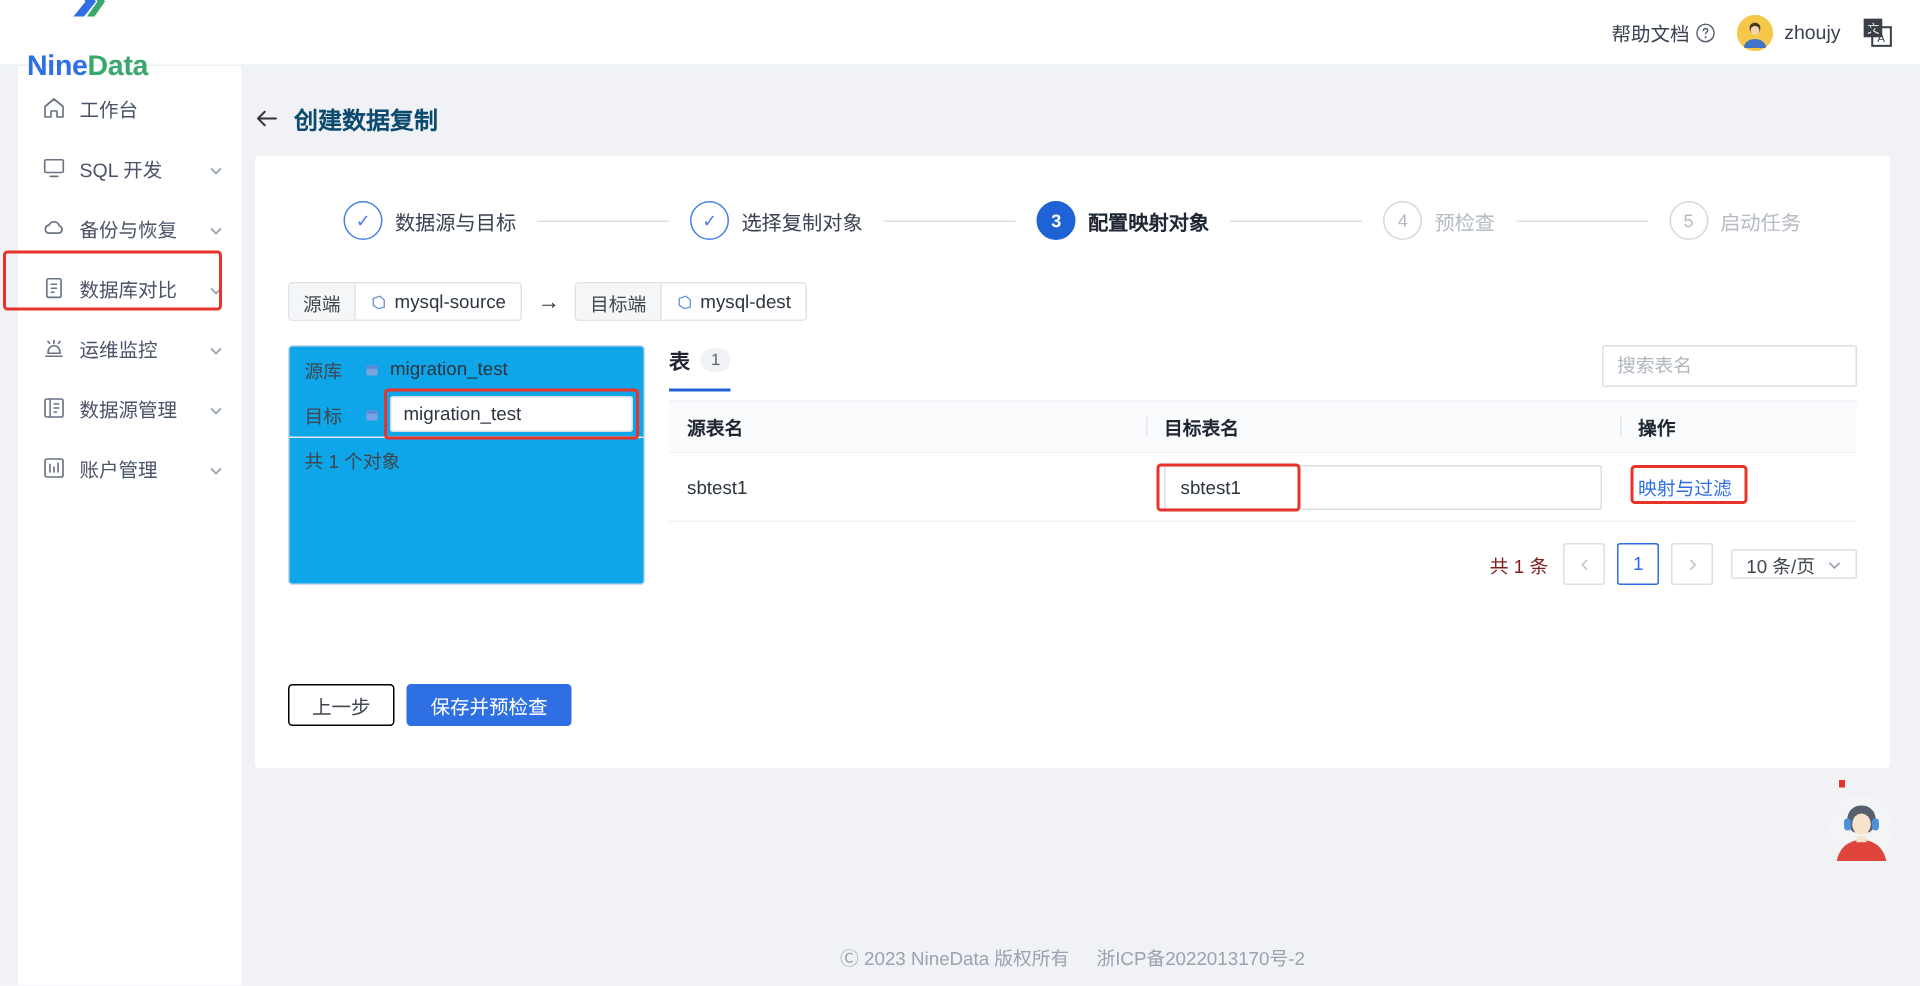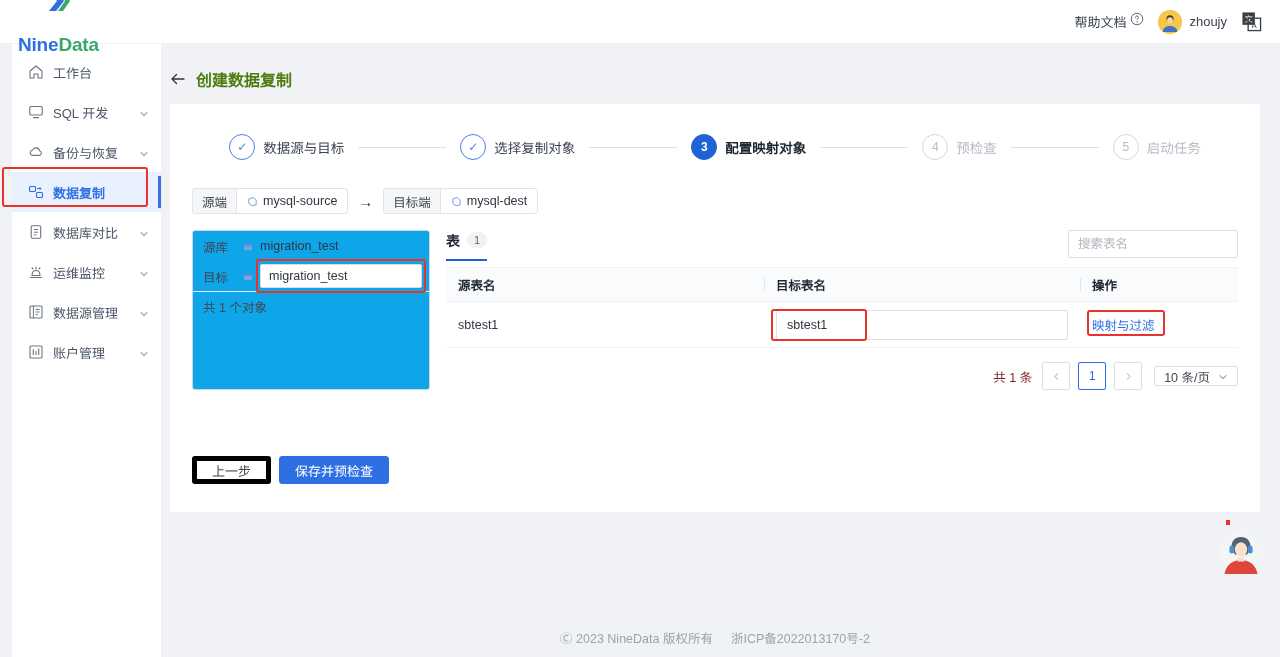--- a/index.html
+++ b/index.html
@@ -21,21 +21,21 @@
     display: flex; align-items: center; justify-content: space-between;
     z-index: 30;
   }
   .brand { display: flex; align-items: center; gap: 20px; padding-left: 18px; flex-direction: column; }
   .brand-logo { width: 26px; height: 26px; flex: 0 0 26px; }
   .brand-name { font-size: 19px; font-weight: bold; letter-spacing: -.2px; }
   .brand-name .b1 { color: #2f6fe4; }
   .brand-name .b2 { color: #3aa76d; }
 
   .top-right { display: flex; align-items: center; gap: 14px; padding-right: 18px; }
-  .help { display: flex; align-items: flex-start; gap: 4px; font-size: 13px; color: #3b4252; cursor: pointer; }
+  .help { display: flex; align-items: center; gap: 4px; font-size: 13px; color: #3b4252; cursor: pointer; }
   .help-icon { width: 14px; height: 14px; }
   .user-block { display: flex; align-items: center; gap: 7px; cursor: pointer; }
   .avatar {
     width: 24px; height: 24px; border-radius: 50%;
     background: #f5c84c; overflow: hidden; position: relative; flex: 0 0 24px;
   }
   .user-name { font-size: 13px; color: #3b4252; }
   .lang-icon { width: 21px; height: 21px; cursor: pointer; }
 
   
@@ -67,21 +67,21 @@
   }
 
   
   .main { position: absolute; left: 150px; top: 44px; width: 1130px; height: 613px; background: #f0f2f5; }
 
   .page-head {
     display: flex; align-items: center; gap: 10px;
     padding: 18px 0 0 20px; height: 52px;
   }
   .back-arrow { width: 16px; height: 16px; cursor: pointer; color: #333; }
-  .page-title { font-size: 16px; font-weight: bold; color: #4d7c0f; }
+  .page-title { font-size: 16px; font-weight: bold; color: #0c4a6e; }
 
   .card {
     position: absolute; left: 20px; top: 60px; width: 1090px; height: 408px;
     background: #ffffff; border-radius: 3px;
   }
 
   
   .steps {
     display: flex; align-items: center; justify-content: center;
     padding-top: 30px;
@@ -213,21 +213,21 @@
   }
   .pg-size .chev { width: 10px; height: 10px; color: #9aa3b0; }
 
   
   .card-actions { position: absolute; left: 22px; bottom: 28px; display: flex; gap: 8px; }
   .btn {
     height: 28px; padding: 0 15px; border-radius: 3px; font-size: 13px;
     display: flex; align-items: center; justify-content: center; cursor: pointer;
     font-family: inherit;
   }
-  .btn-default { background: #fff; border: 5px solid #000000; color: #40474f; }
+  .btn-default { background: #fff; border: 1px solid #000000; color: #40474f; }
   .btn-primary { background: #2f6fe4; border: 1px solid #2f6fe4; color: #fff; }
 
   .stray-dot {
     position: absolute; left: 1056px; top: 416px; width: 4px; height: 5px;
     background: #e8332a; z-index: 40;
   }
 
   
   .footer {
     position: absolute; left: 150px; bottom: 0; width: 1130px; height: 40px;
@@ -327,30 +327,20 @@
           </svg>
       </span>
       <span class="nav-label">备份与恢复</span>
       <span class="chev">
         <svg viewBox="0 0 10 10" width="10" height="10">
             <path d="M2 3.6 L5 6.6 L8 3.6" fill="none" stroke="currentColor" stroke-width="1.2" stroke-linecap="round"></path>
           </svg>
       </span>
     </div>
 
-    <div class="nav-item active">
-      <span class="nav-ico">
-        <svg viewBox="0 0 16 16" width="16" height="16">
-          <rect x="1.5" y="2.5" width="6" height="5" rx="1" fill="none" stroke="currentColor" stroke-width="1.1"></rect>
-          <rect x="8.5" y="8.5" width="6" height="5" rx="1" fill="none" stroke="currentColor" stroke-width="1.1"></rect>
-          <path d="M9 4.5h4M13 4.5l-1.4-1.4M13 4.5l-1.4 1.4" fill="none" stroke="currentColor" stroke-width="1"></path>
-        </svg>
-      </span>
-      <span class="nav-label">数据复制</span>
-    </div>
 
     <div class="nav-item">
       <span class="nav-ico">
         <svg viewBox="0 0 16 16" width="16" height="16">
             <rect x="3.2" y="1.8" width="9.5" height="12.4" rx="1.2" fill="none" stroke="currentColor" stroke-width="1.1"></rect>
             <path d="M5.8 5.5h4.2M5.8 8.2h4.2M5.8 10.9h2.6" stroke="currentColor" stroke-width="1"></path>
           </svg>
       </span>
       <span class="nav-label">数据库对比</span>
       <span class="chev">

